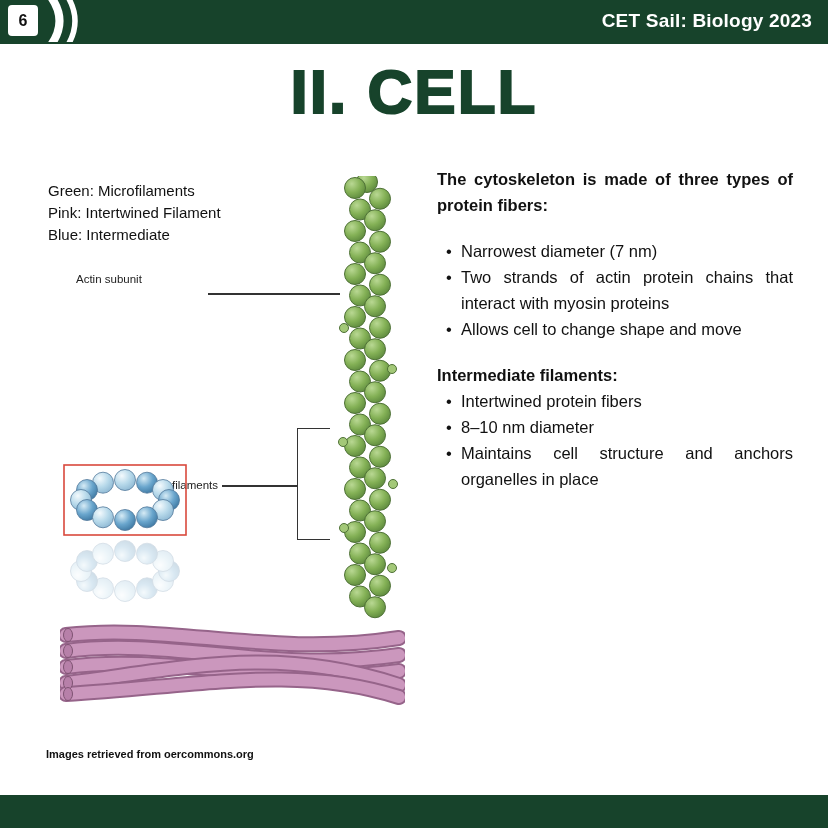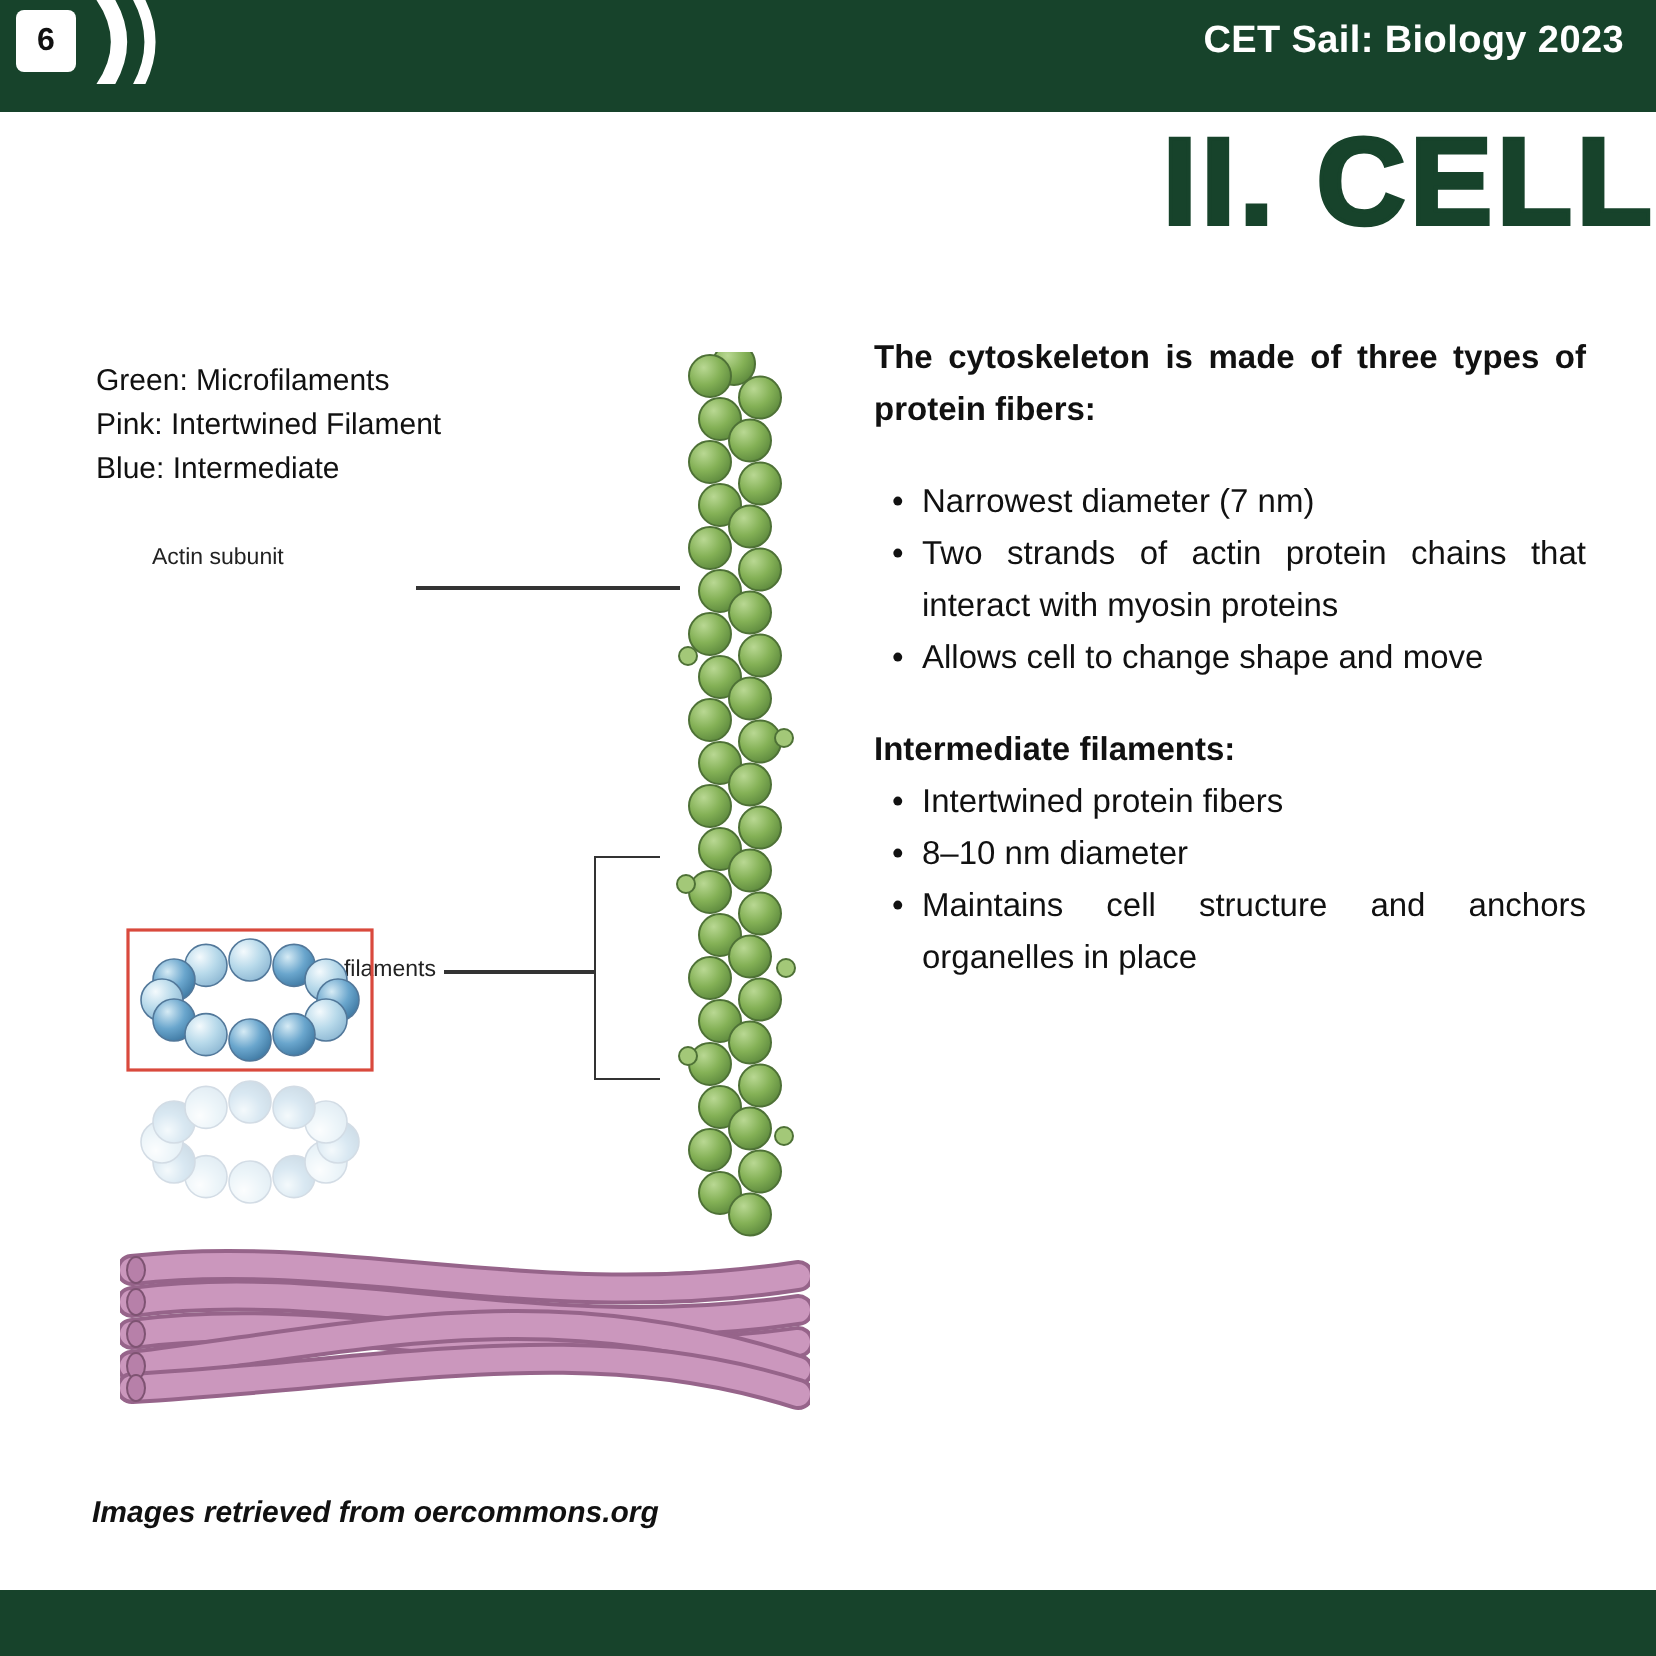--- a/index.html
+++ b/index.html
@@ -4,59 +4,59 @@
 <style>
   * { margin:0; padding:0; box-sizing:border-box; }
   html,body { background:#e8e8e8; }
   .page {
     position:relative; width:828px; height:828px; background:#ffffff;
     font-family:"Liberation Sans", sans-serif; color:#111; overflow:hidden;
     margin:0 auto;
   }
   
   .header-bar {
-    position:absolute; top:0; left:0; width:828px; height:56px; background:#17432b;
+    position:absolute; top:0; left:0; width:828px; height:44px; background:#17432b;
   }
   .page-number-box {
     position:absolute; top:5px; left:8px; width:30px; height:31px; background:#fff;
     border-radius:4px; display:flex; align-items:center; justify-content:center;
     font-weight:bold; font-size:16px; color:#111;
   }
   .swoosh { position:absolute; left:42px; top:0; }
   .header-title {
     position:absolute; right:16px; top:0; height:42px; line-height:42px;
     color:#ffffff; font-size:19px; font-weight:bold; letter-spacing:.2px;
   }
   
   .footer-bar {
     position:absolute; bottom:0; left:0; width:828px; height:33px; background:#17432b;
   }
   
   .main-title {
-    position:absolute; top:56px; left:0; right:0; text-align:right;
+    position:absolute; top:56px; left:0; right:0; text-align:center;
     font-size:62px; font-weight:800; letter-spacing:2px; color:#17432b;
     -webkit-text-stroke:2px #17432b;
   }
   
   .diagram-panel { position:absolute; left:36px; top:160px; width:400px; height:620px; }
   .legend { position:absolute; left:12px; top:20px; font-size:15px; line-height:22px; color:#111; }
   .chain-svg { position:absolute; left:300px; top:16px; }
   .small-label { position:absolute; font-size:11.5px; color:#222; }
   .lbl-subunit { left:40px; top:113px; width:128px; text-align:left; }
   .lbl-filaments { left:40px; top:319px; width:142px; text-align:right; }
   .pointer-line { position:absolute; left:172px; top:133px; width:132px; height:1.5px; background:#333; }
   .bracket {
     position:absolute; left:261px; top:268px; width:33px; height:112px;
     border-left:1.5px solid #333; border-top:1.5px solid #333; border-bottom:1.5px solid #333;
   }
   .bracket-connector { position:absolute; left:186px; top:325px; width:75px; height:1.5px; background:#333; }
   .microtubule-svg { position:absolute; left:27px; top:304px; }
   .pink-svg { position:absolute; left:24px; top:462px; }
   .image-credit {
-    position:absolute; left:10px; top:588px; font-size:15px; font-style:italic; font-weight:bold; color:#111;
+    position:absolute; left:10px; top:588px; font-size:11px; font-weight:bold; color:#111;
   }
   
   .content-col {
     position:absolute; left:437px; top:166px; width:356px;
     font-size:16.5px; line-height:26px; color:#111;
   }
   .intro { text-align:justify;font-weight:bold; }
   .section { margin-top:20px; }
   .sec-h { font-weight:bold; }
   .content-col ul { list-style:none; margin:0; padding:0; }

